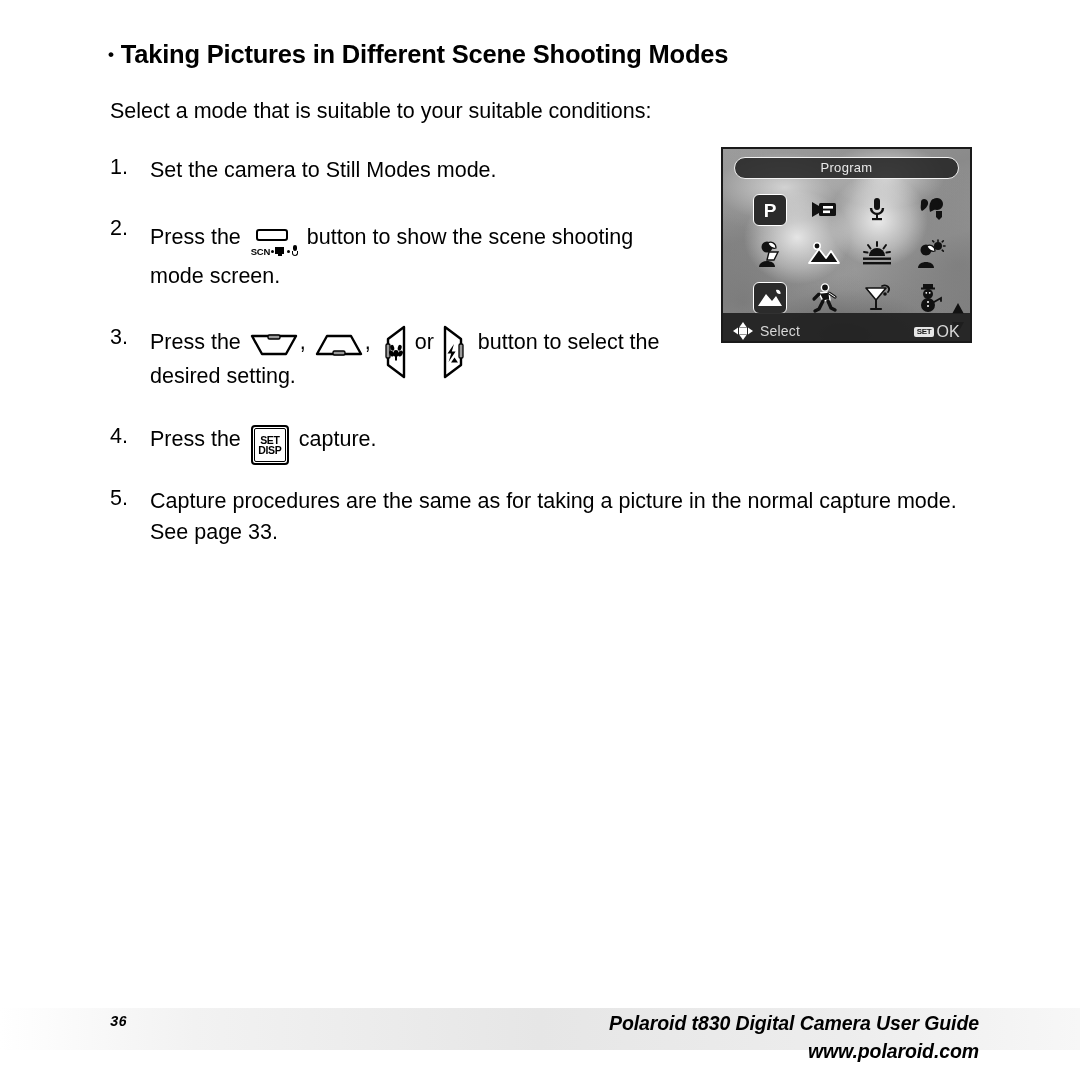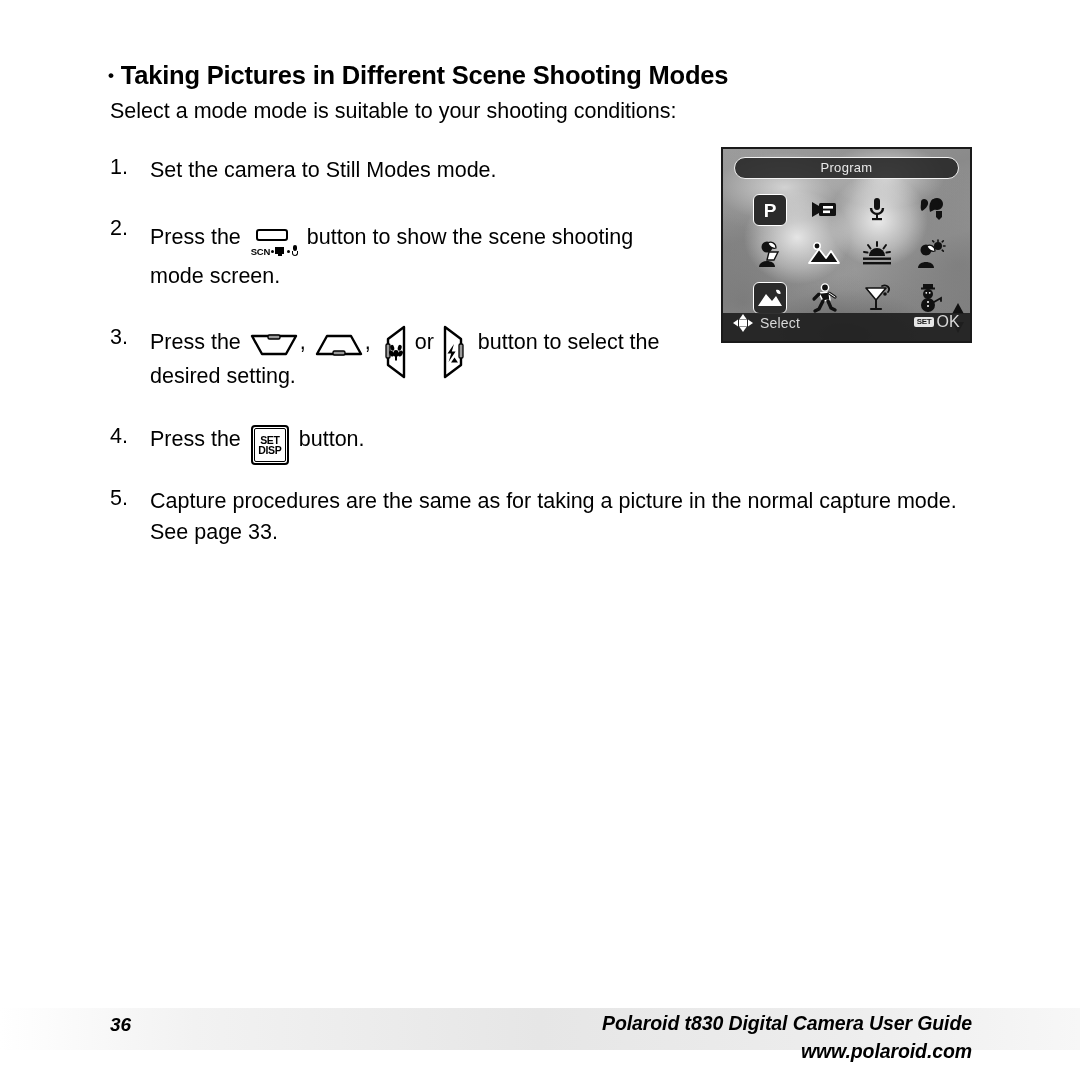--- a/index.html
+++ b/index.html
@@ -23,21 +23,20 @@
 
   
   .heading {
     position: absolute;
     left: 108px;
     top: 40px;
     font-size: 25.5px;
     font-weight: bold;
     letter-spacing: -0.2px;
     white-space: nowrap;
-    margin-top: 21px;
   }
   .heading .bullet {
     font-size: 17px;
     vertical-align: 3px;
     margin-right: 7px;
   }
 
   
   .intro {
     position: absolute;
@@ -323,21 +322,21 @@
     bottom: 0;
     border-top: 11px solid #111;
   }
 
   .lcd-bottom {
     position: absolute;
     left: 0; right: 0; bottom: 0;
     height: 28px;
     background: rgba(32,32,32,0.92);
     display: flex;
-    align-items: flex-start;
+    align-items: flex-end;
   }
   .lcd-bottom .left {
     display: flex;
     align-items: center;
     margin-left: 9px;
   }
   .lcd-bottom .right {
     margin-left: auto;
     margin-right: 10px;
     display: flex;
@@ -374,27 +373,28 @@
     left: 0;
     right: 0;
     top: 1008px;
     height: 42px;
     background: linear-gradient(to right, #ffffff 0%, #f2f2f2 18%, #e6e6e6 50%, #ededed 78%, #f7f7f7 100%);
   }
   .footer-page {
     position: absolute;
     left: 110px;
     top: 1014px;
-    font-size: 19px;
+    font-size: 14px;
     font-weight: bold;
     font-style: italic;
+    font-family: Liberation Mono, monospace;
   }
   .footer-right {
     position: absolute;
-    right: 108px;
+    right: 101px;
     top: 1012px;
     text-align: right;
     font-weight: bold;
     font-style: italic;
   }
   .footer-right .l1 {
     font-size: 19.5px;
     letter-spacing: -0.1px;
     display: block;
   }
@@ -407,21 +407,21 @@
 </style>
 </head>
 <body>
 
 <div class="page">
 
   <div class="heading">
     <span class="bullet">•</span><span>Taking Pictures in Different Scene Shooting Modes</span>
   </div>
 
-  <div class="intro">Select a mode mode is suitable to your shooting conditions:</div>
+  <div class="intro">Select a mode that is suitable to your suitable conditions:</div>
 
   <div class="steps">
 
     <div class="step s1">
       <div class="step-num">1.</div>
       <div class="step-body"><span>Set the camera to Still Modes mode.</span></div>
     </div>
 
     <div class="step s2">
       <div class="step-num">2.</div>
@@ -491,21 +491,21 @@
       <div class="step-body">
         <span class="inline-wrap">
           <span>Press the</span>
           <span class="btn-icon icon-setdisp">
             <span class="frame"></span>
             <span class="inner">
               <span class="t">SET</span>
               <span class="t">DISP</span>
             </span>
           </span>
-          <span>button.</span>
+          <span>capture.</span>
         </span>
       </div>
     </div>
 
     <div class="step s5">
       <div class="step-num">5.</div>
       <div class="step-body"><span>Capture procedures are the same as for taking a picture in the normal capture mode. See page 33.</span></div>
     </div>
 
   </div>

